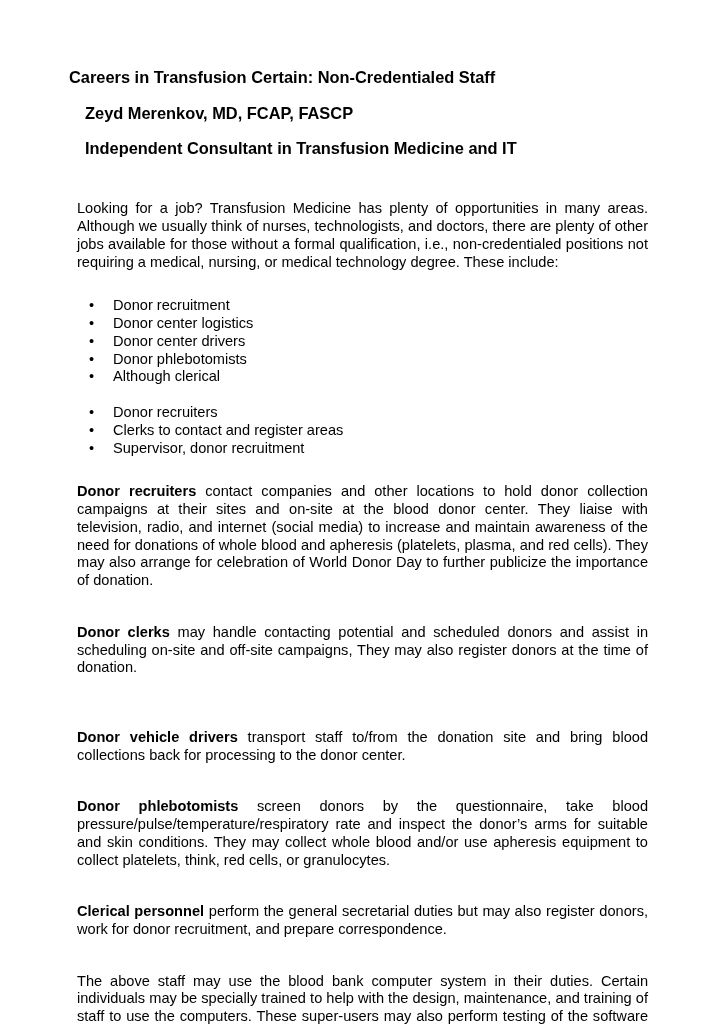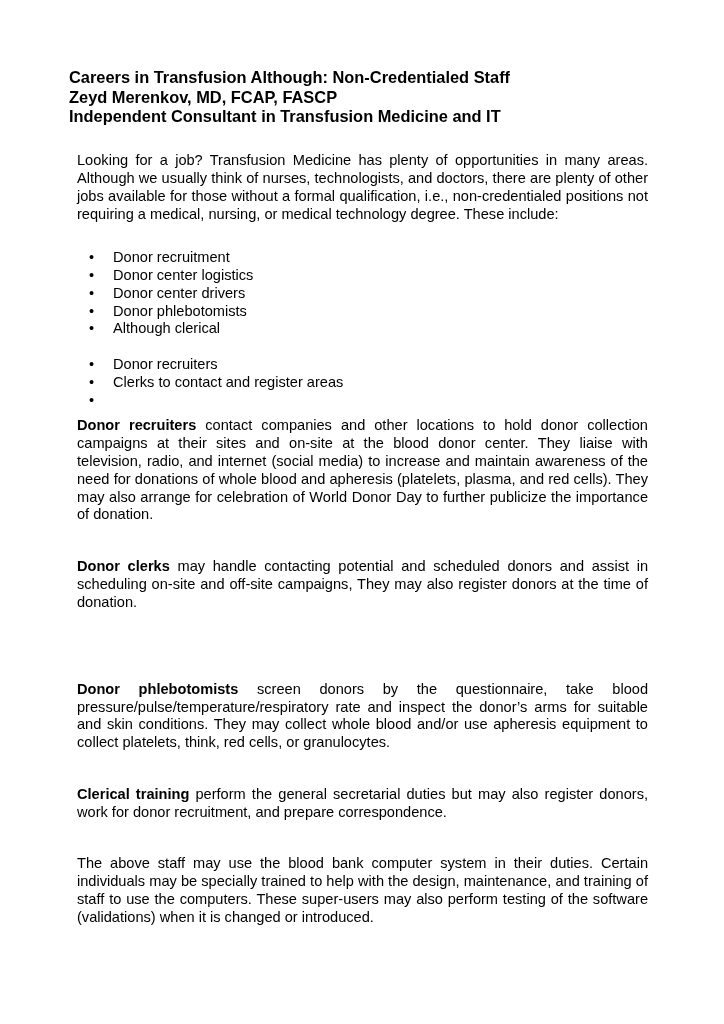--- a/index.html
+++ b/index.html
@@ -3,66 +3,67 @@
 <meta charset="utf-8">
 <style>
   html, body { margin: 0; padding: 0; background: #ffffff; }
   body { width: 724px; height: 1024px; position: relative; overflow: hidden; }
   .page {
     position: absolute; left: 69px; top: 68px; width: 587px;
     font-family: "Liberation Sans", sans-serif; color: #000;
     font-size: 14.6px; line-height: 17.8px;
   }
   .title { font-weight: bold; font-size: 16.4px; line-height: 19.5px; margin: 0; }
-  .sub { font-weight: bold; font-size: 16.4px; line-height: 19.5px; margin: 0; }
+  .sub { font-weight: bold; font-size: 16.4px; line-height: 19.5px; margin: 16px; }
   p { margin: 8px; text-align: justify; }
   .gap { height: 17.8px; }
   ul { margin: 0; padding: 0; list-style: none; }
   ul li { position: relative; padding-left: 44px; }
   ul li .bullet { position: absolute; left: 20px; top: 0; }
   b { font-weight: bold; }
 </style>
 </head>
 <body>
 
 <div class="page">
-  <div class="title">Careers in Transfusion Although:  Non-Credentialed Staff</div>
+  <div class="title">Careers in Transfusion Certain:  Non-Credentialed Staff</div>
   <div class="sub">Zeyd Merenkov, MD, FCAP, FASCP</div>
   <div class="sub">Independent Consultant in Transfusion Medicine and IT</div>
   <div class="gap"></div>
 
   <p>Looking for a job?  Transfusion Medicine has plenty of opportunities in many areas. Although we usually think of nurses, technologists, and doctors, there are plenty of other jobs available for those without a formal qualification, i.e., non-credentialed positions not requiring a medical, nursing, or medical technology degree.  These include:</p>
   <div class="gap"></div>
 
   <ul>
     <li><span class="bullet">•</span><span>Donor recruitment</span></li>
     <li><span class="bullet">•</span><span>Donor center logistics</span></li>
     <li><span class="bullet">•</span><span>Donor center drivers</span></li>
     <li><span class="bullet">•</span><span>Donor phlebotomists</span></li>
     <li><span class="bullet">•</span><span>Although clerical</span></li>
   </ul>
   <div class="gap"></div>
 
   <ul>
     <li><span class="bullet">•</span><span>Donor recruiters</span></li>
     <li><span class="bullet">•</span><span>Clerks to contact and register areas</span></li>
-    <li><span class="bullet">•</span></li>
+    <li><span class="bullet">•</span><span>Supervisor, donor recruitment</span></li>
   </ul>
   <div class="gap"></div>
 
   <p><b>Donor recruiters</b><span> contact companies and other locations to hold donor collection campaigns at their sites and on-site at the blood donor center.  They liaise with television, radio, and internet (social media) to increase and maintain awareness of the need for donations of whole blood and apheresis (platelets, plasma, and red cells).  They may also arrange for celebration of World Donor Day to further publicize the importance of donation.</span></p>
   <div class="gap"></div>
 
   <p><b>Donor clerks</b><span> may handle contacting potential and scheduled donors and assist in scheduling on-site and off-site campaigns,  They may also register donors at the time of donation.</span></p>
   <div class="gap"></div>
 
   <div class="gap"></div>
 
+  <p><b>Donor vehicle drivers</b><span> transport staff to/from the donation site and bring blood collections back for processing to the donor center.</span></p>
   <div class="gap"></div>
 
   <p><b>Donor phlebotomists</b><span> screen donors by the questionnaire, take blood pressure/pulse/temperature/respiratory rate and inspect the donor’s arms for suitable and skin conditions.  They may collect whole blood and/or use apheresis equipment to collect platelets, think, red cells, or granulocytes.</span></p>
   <div class="gap"></div>
 
-  <p><b>Clerical training</b><span> perform the general secretarial duties but may also register donors, work for donor recruitment, and prepare correspondence.</span></p>
+  <p><b>Clerical personnel</b><span> perform the general secretarial duties but may also register donors, work for donor recruitment, and prepare correspondence.</span></p>
   <div class="gap"></div>
 
   <p>The above staff may use the blood bank computer system in their duties.  Certain individuals may be specially trained to help with the design, maintenance, and training of staff to use the computers.  These super-users may also perform testing of the software (validations) when it is changed or introduced.</p>
 </div>
 
 </body></html>

